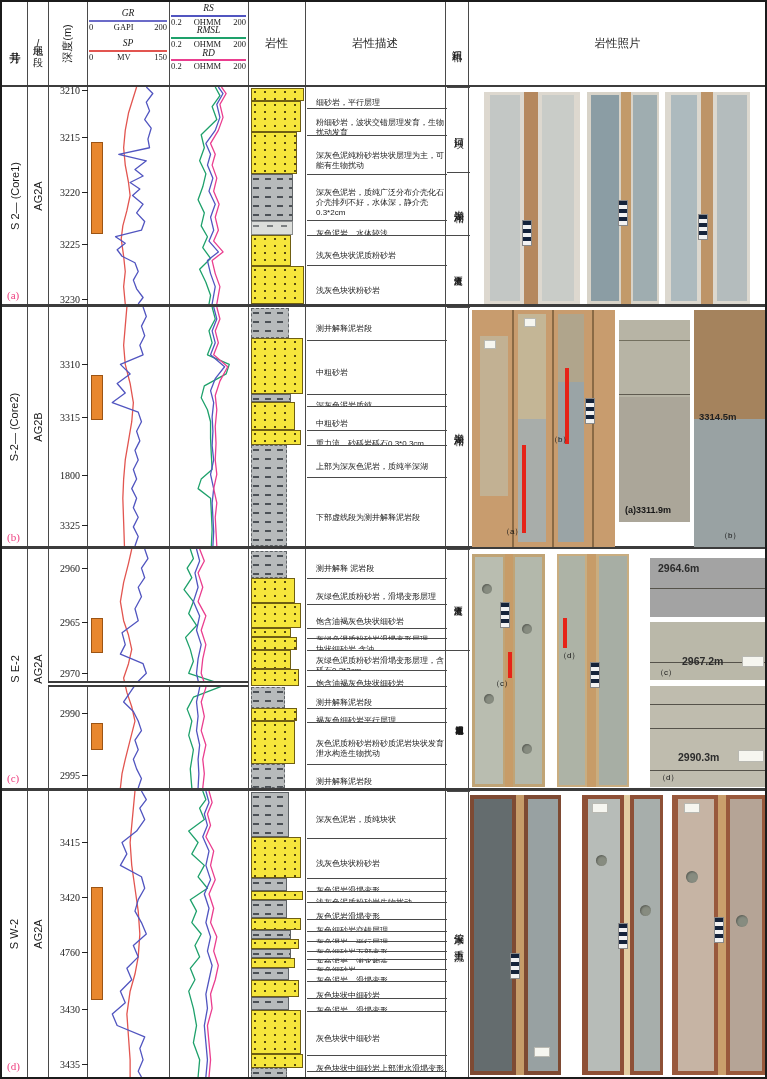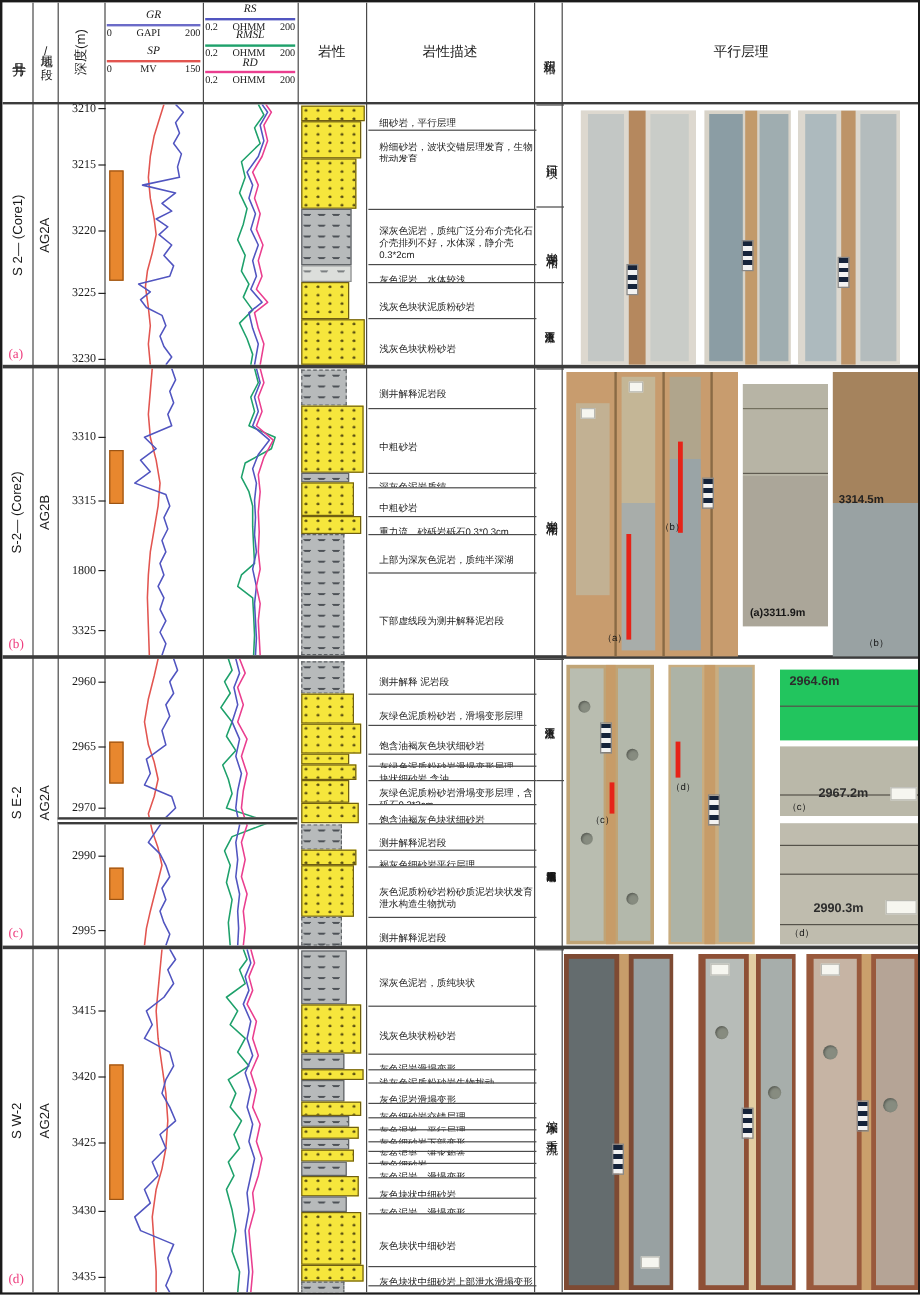--- a/index.html
+++ b/index.html
@@ -125,21 +125,21 @@
   <div class="cell hcell" style="left:303px;top:0;width:140px;height:83px">
     <span>岩性描述</span>
   </div>
   <div class="cell hcell" style="left:246px;top:0;width:57px;height:83px">
     <span>岩性</span>
   </div>
   <div class="cell hcell" style="left:443px;top:0;width:23px;height:83px">
     <span class="vtext" style="font-size:10px">沉积相</span>
   </div>
   <div class="cell hcell" style="left:466px;top:0;width:299px;height:83px">
-    <span>平行层理</span>
+    <span>岩性照片</span>
   </div>
 
   <div class="cell rotwrap" style="left:0;top:85px;width:25px;height:217px">
     <span class="rot">S 2— (Core1)</span>
   </div>
   <div class="cell rotwrap" style="left:25px;top:85px;width:21px;height:217px">
     <span class="rot">AG2A</span>
   </div>
   <div class="dep" style="top:83px">3210</div>
   <div class="dep" style="top:130px">3215</div>
@@ -165,20 +165,21 @@
   <div class="lith lith-y" style="top:86px;height:13px;width:53px"></div>
   <div class="lith lith-y" style="top:99px;height:31px;width:50px"></div>
   <div class="lith lith-y" style="top:130px;height:42px;width:46px"></div>
   <div class="lith lith-g" style="top:172px;height:47px;width:42px"></div>
   <div class="lith lith-lg" style="top:219px;height:14px;width:42px"></div>
   <div class="lith lith-y" style="top:233px;height:31px;width:40px"></div>
   <div class="lith lith-y" style="top:264px;height:38px;width:53px"></div>
 
   <div class="desc first" style="top:85px;height:21px">细砂岩，平行层理</div>
   <div class="desc" style="top:106px;height:27px">粉细砂岩，波状交错层理发育，生物扰动发育</div>
+  <div class="desc" style="top:133px;height:39px">深灰色泥纯粉砂岩块状层理为主，可能有生物扰动</div>
   <div class="desc" style="top:172px;height:46px">深灰色泥岩，质纯广泛分布介壳化石介壳排列不好，水体深，静介壳0.3*2cm</div>
   <div class="desc" style="top:218px;height:15px">灰色泥岩，水体较浅</div>
   <div class="desc" style="top:233px;height:30px">浅灰色块状泥质粉砂岩</div>
   <div class="desc" style="top:263px;height:39px">浅灰色块状粉砂岩</div>
 
   <div class="fac first" style="top:85px;height:85px">
     <span class="vtext">河口坝</span>
     </div>
   <div class="fac" style="top:170px;height:63px">
     <span class="vtext">半深湖相</span>
@@ -351,21 +352,21 @@
     <div class="scard" style="left:28px;top:48px"></div>
   </div>
   <div class="photo" style="left:555px;top:552px;width:72px;height:233px;background:#c9ad80">
     <div class="strip cracks" style="left:2px;top:2px;width:26px;height:229px;background:#adb3a6"></div>
     <div class="strip" style="left:30px;top:0;width:9px;height:233px;background:#c79c68"></div>
     <div class="strip cracks" style="left:42px;top:2px;width:28px;height:229px;background:#a7aea4"></div>
     <div class="redmark" style="left:6px;top:64px;height:30px"></div>
     <div class="plabel" style="left:2px;top:98px">（d）</div>
     <div class="scard" style="left:33px;top:108px"></div>
   </div>
-  <div class="photo" style="left:648px;top:556px;width:117px;height:59px;background:#22c55e">
+  <div class="photo" style="left:648px;top:556px;width:117px;height:59px;background:#a3a3a3">
     <div class="strip" style="left:0;top:30px;width:117px;height:1px;background:#55524a"></div>
     <div class="plabel big" style="left:8px;top:5px">2964.6m</div>
   </div>
   <div class="photo" style="left:648px;top:620px;width:117px;height:58px;background:#bab8a9">
     <div class="strip" style="left:0;top:40px;width:117px;height:1px;background:#55524a"></div>
     <div class="plabel big" style="left:32px;top:34px">2967.2m</div>
     <div class="plabel" style="left:6px;top:47px">（c）</div>
     <div class="tag" style="left:92px;top:34px;width:20px;height:9px"></div>
   </div>
   <div class="photo" style="left:648px;top:684px;width:117px;height:101px;background:#bfbcae">
@@ -379,21 +380,21 @@
   <div class="panel-tag" style="top:770px">(c)</div>
 
   <div class="cell rotwrap" style="left:0;top:789px;width:25px;height:286px">
     <span class="rot">S W-2</span>
   </div>
   <div class="cell rotwrap" style="left:25px;top:789px;width:21px;height:286px">
     <span class="rot">AG2A</span>
   </div>
   <div class="dep" style="top:835px">3415</div>
   <div class="dep" style="top:890px">3420</div>
-  <div class="dep" style="top:945px">3425</div>
+  <div class="dep" style="top:945px">4760</div>
   <div class="dep" style="top:1002px">3430</div>
   <div class="dep" style="top:1057px">3435</div>
   <div class="tick" style="top:840px"></div>
   <div class="tick" style="top:895px"></div>
   <div class="tick" style="top:950px"></div>
   <div class="tick" style="top:1007px"></div>
   <div class="tick" style="top:1062px"></div>
   <div class="bar" style="top:885px;height:113px"></div>
   <svg class="trk" style="left:86px;top:789px" width="81" height="286" viewBox="0 0 100 100" preserveAspectRatio="none">
       <polyline points="58,0 56,6 54,12 52,18 54,26 58,34 62,42 64,50 62,58 58,64 52,70 48,78 50,86 52,94 52,100" fill="none" stroke="#e25550" stroke-width="1.3" vector-effect="non-scaling-stroke" stroke-linejoin="round"></polyline>

